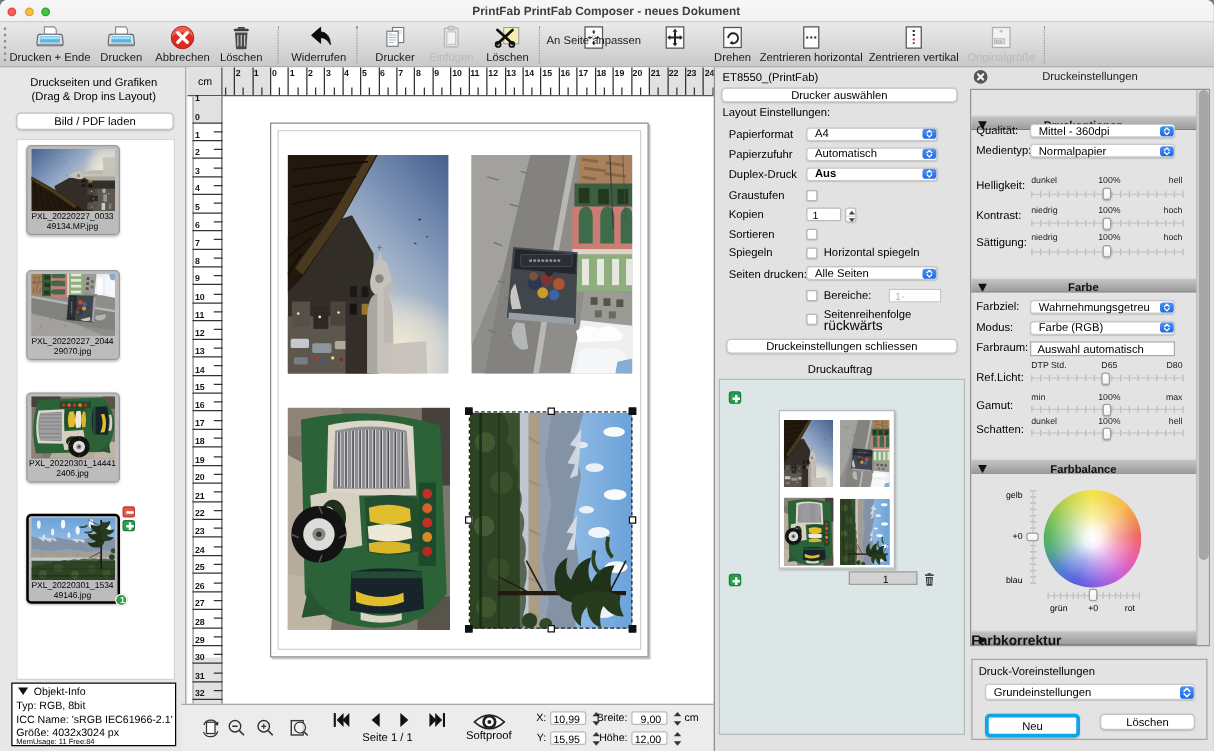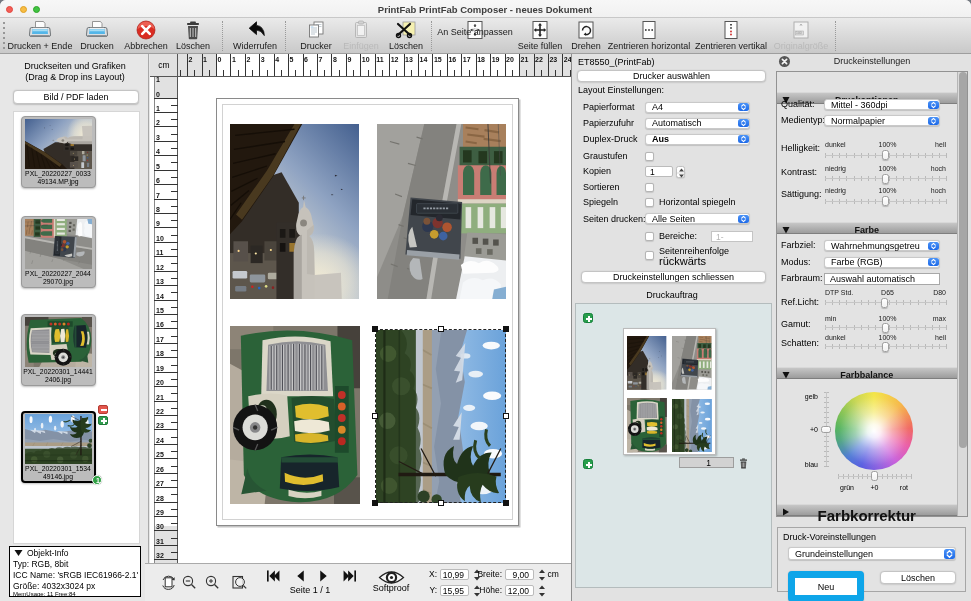--- a/index.html
+++ b/index.html
@@ -276,21 +276,20 @@
       </svg>
     </div>
     <div style="position:absolute;font-size:9px;line-height:11px;color:#1a1a1a;white-space:nowrap;top:27px;left:275px;width:400px;text-align:center;">An Seite anpassen</div>
 <div style="position:absolute;left:528px;top:20px;width:24px;height:20px;">
       <svg width="24" height="20" viewBox="0 0 24 20" style="opacity:1.0">
         <rect x="5" y="1.5" width="14" height="17" fill="#fdfdfd" stroke="#555" stroke-width="1"></rect>
         <path d="M12,9.9 v-5 M12,10.1 v5 M12.1,10 h4.5 M11.9,10 h-4.5" stroke="#222" stroke-width="1.6"></path>
         <path d="M12,3 l-2,2.4 h4 Z M12,17 l-2,-2.4 h4 Z M5.8,10 l2.4,-2 v4 Z M18.2,10 l-2.4,-2 v4 Z" fill="#222"></path>
       </svg>
     </div>
-    <div style="position:absolute;font-size:9px;line-height:11px;color:#1a1a1a;white-space:nowrap;top:41.0px;left:340px;width:400px;text-align:center;">Seite füllen</div>
 <div style="position:absolute;left:574px;top:20px;width:24px;height:20px;">
       <svg width="24" height="20" viewBox="0 0 24 20" style="opacity:1.0">
         <rect x="5" y="2" width="14" height="16" fill="#fdfdfd" stroke="#555" stroke-width="1"></rect>
         <path d="M8.5,10.5 a4,4 0 1 1 2.5,3.8" fill="none" stroke="#222" stroke-width="1.5"></path>
         <path d="M12.2,15.8 l-2.6,-1.2 l2.2,-2.2 Z" fill="#222"></path>
       </svg>
     </div>
     <div style="position:absolute;font-size:9px;line-height:11px;color:#1a1a1a;white-space:nowrap;top:41.0px;left:386px;width:400px;text-align:center;">Drehen</div>
 <div style="position:absolute;left:637px;top:20px;width:24px;height:20px;">
       <svg width="24" height="20" viewBox="0 0 24 20" style="opacity:1.0">
@@ -1030,27 +1029,27 @@
     <div style="position:absolute;left:911.0px;top:473.5px;width:1px;height:5px;background:#b9b9b9;"></div>
     <div style="position:absolute;left:838px;top:475.5px;width:73px;height:1px;background:#c6c6c6;"></div>
     <div style="position:absolute;left:871px;top:471px;width:7px;height:10px;background:linear-gradient(#fff,#f1f1f1);border:1px solid #9f9f9f;border-radius:2.5px;"></div>
 <div style="position:absolute;font-size:7px;line-height:9px;color:#000;white-space:nowrap;top:483.0px;left:840px;">grün</div>
 <div style="position:absolute;font-size:7px;line-height:9px;color:#000;white-space:nowrap;top:483.0px;left:674.5px;width:400px;text-align:center;">+0</div>
 <div style="position:absolute;font-size:7px;line-height:9px;color:#000;white-space:nowrap;top:483.0px;left:508px;width:400px;text-align:right;">rot</div>
 <div style="position:absolute;left:777px;top:504px;width:179.5px;height:11.5px;background:linear-gradient(#c6c6c6,#9c9c9c);border-top:1px solid #d8d8d8;border-bottom:1px solid #7e7e7e;">
       <svg width="8" height="8" viewBox="0 0 8 8" style="position:absolute;left:5px;top:2.5px">
         <path d="M1,0.5 L7,4 L1,7.5 Z" fill="#111"></path>
       </svg>
-      <div style="position:absolute;left:0;right:0;top:1.5px;text-align:center;font-size:15px;font-weight:bold;color:#111;">Farbkorrektur</div>
+      <div style="position:absolute;left:0;right:0;top:1.5px;text-align:left;font-size:11px;font-weight:bold;color:#111;">Farbkorrektur</div>
     </div>
 <div style="position:absolute;left:777px;top:527px;width:189px;height:65px;background:#e3e3e3;border:1px solid #a6a6a6;"></div>
 <div style="position:absolute;font-size:9px;line-height:11px;color:#000;white-space:nowrap;top:531.5px;left:783px;">Druck-Voreinstellungen</div>
 <div style="position:absolute;left:788px;top:547px;width:168px;height:13px;background:#fff;border:1px solid #c9c9c9;border-radius:3px;box-shadow:0 0.5px 1px rgba(0,0,0,0.15);">
       <div style="position:absolute;left:6px;top:50%;transform:translateY(-47%);font-size:9px;line-height:9px;color:#000;white-space:nowrap;">Grundeinstellungen</div>
       <div style="position:absolute;right:0.5px;top:0.5px;bottom:0.5px;width:11px;border-radius:2.5px;background:linear-gradient(#4b93f7,#1c69e8);">
         <svg width="11" height="100%" viewBox="0 0 11 10" preserveAspectRatio="xMidYMid meet" style="position:absolute;left:0;top:0;height:100%">
           <path d="M3.2 4 L5.5 1.6 L7.8 4" fill="none" stroke="#fff" stroke-width="1.3" stroke-linecap="round" stroke-linejoin="round"></path>
           <path d="M3.2 6 L5.5 8.4 L7.8 6" fill="none" stroke="#fff" stroke-width="1.3" stroke-linecap="round" stroke-linejoin="round"></path>
         </svg>
       </div>
     </div>
-<div style="position:absolute;left:788px;top:571px;width:76px;height:31px;background:#fff;border:7px solid #0ea5e9;border-radius:4px;box-shadow:0 0.5px 1.5px rgba(0,0,0,0.18);display:flex;align-items:center;justify-content:center;font-size:9px;color:#000;">Neu</div>
+<div style="position:absolute;left:788px;top:571px;width:76px;height:19px;background:#fff;border:3px solid #0ea5e9;border-radius:4px;box-shadow:0 0.5px 1.5px rgba(0,0,0,0.18);display:flex;align-items:center;justify-content:center;font-size:9px;color:#000;">Neu</div>
 <div style="position:absolute;left:880px;top:571px;width:76px;height:13px;background:#fff;border:1px solid #c4c4c4;border-radius:4px;box-shadow:0 0.5px 1.5px rgba(0,0,0,0.18);display:flex;align-items:center;justify-content:center;font-size:9px;color:#000;">Löschen</div>
 </div>
 </body></html>

